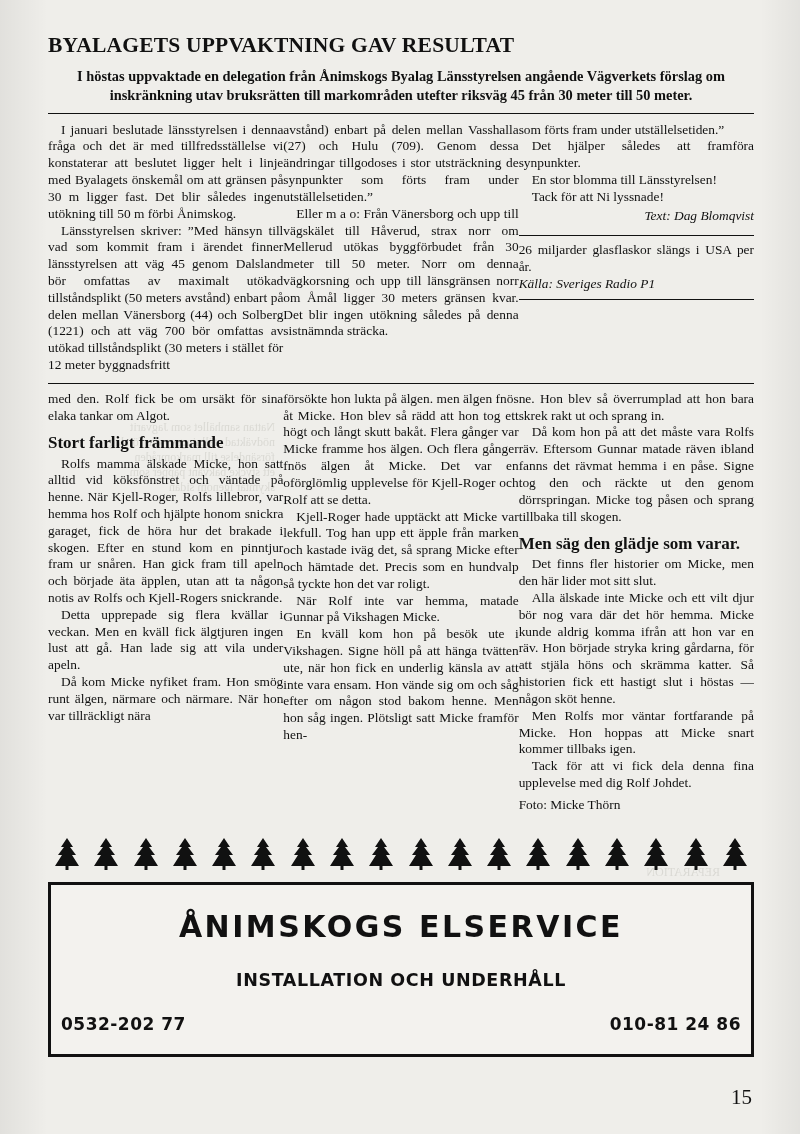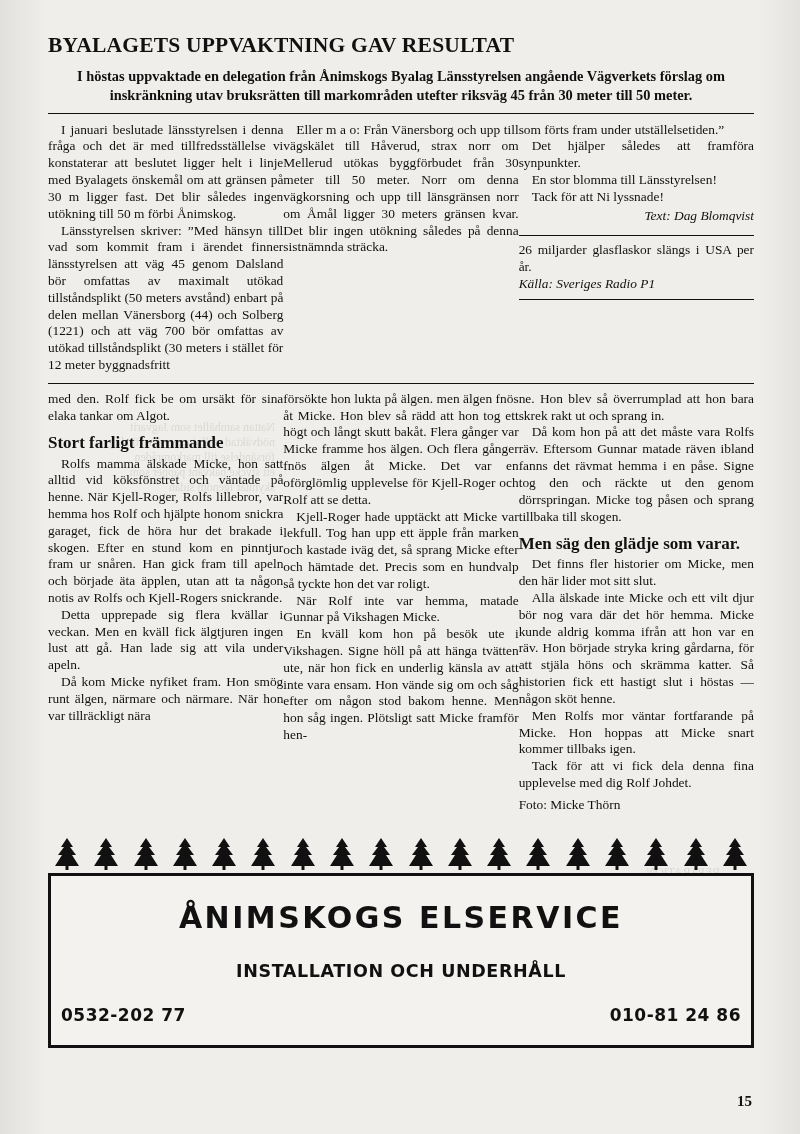--- a/index.html
+++ b/index.html
@@ -118,21 +118,21 @@
     padding: 0 6px 2px 6px;
   }
   .tree {
     width: 26px;
     height: 30px;
     position: relative;
   }
   .tree svg { display: block; }
   .ad-box {
     border: 3.5px solid #111;
-    margin-top: 3px;
+    margin-top: 12px;
     padding: 18px 10px 16px 10px;
     background: #f3f2ee;
     text-align: center;
   }
   .ad-title {
     font-family: "DejaVu Sans", sans-serif;
     font-size: 30px;
     font-weight: bold;
     letter-spacing: 2.5px;
     margin: 6px 0 26px 0;
@@ -151,23 +151,22 @@
     font-family: "DejaVu Sans", sans-serif;
     font-size: 17px;
     font-weight: bold;
     letter-spacing: 0.5px;
     margin-bottom: 4px;
   }
   .pagenum {
     position: absolute;
     right: 48px;
     bottom: 24px;
-    font-size: 15px;
+    font-size: 21px;
     font-family: "Liberation Serif", serif;
-    font-weight: bold;
   }
   
   .ghost {
     position: absolute;
     color: rgba(90,90,80,0.14);
     font-family: "Liberation Serif", serif;
     font-size: 12px;
     line-height: 1.25;
     transform: scaleX(-1);
     pointer-events: none;
@@ -199,20 +198,21 @@
     <hr class="rule">
 
     <div class="cols3">
 
       <div class="col">
         <p>I januari beslutade länsstyrelsen i denna fråga och det är med tillfredsställelse vi konstaterar att beslutet ligger helt i linje med Byalagets önskemål om att gränsen på 30 m ligger fast. Det blir således ingen utökning till 50 m förbi Ånimskog.</p>
         <p>Länsstyrelsen skriver: ”Med hänsyn till vad som kommit fram i ärendet finner länsstyrelsen att väg 45 genom Dalsland bör omfattas av maximalt utökad tillståndsplikt (50 meters avstånd) enbart på delen mellan Vänersborg (44) och Solberg (1221) och att väg 700 bör omfattas av utökad tillståndsplikt (30 meters i stället för 12 meter byggnadsfritt</p>
       </div>
 
       <div class="col">
+        <p class="noindent">avstånd) enbart på delen mellan Vasshalla (27) och Hulu (709). Genom dessa ändringar tillgodoses i stor utsträckning de synpunkter som förts fram under utställelsetiden.”</p>
         <p>Eller m a o: Från Vänersborg och upp till vägskälet till Håverud, strax norr om Mellerud utökas byggförbudet från 30 meter till 50 meter. Norr om denna vägkorsning och upp till länsgränsen norr om Åmål ligger 30 meters gränsen kvar. Det blir ingen utökning således på denna sistnämnda sträcka.</p>
       </div>
 
       <div class="col">
         <p class="noindent">som förts fram under utställelsetiden.”</p>
         <p>Det hjälper således att framföra synpunkter.</p>
         <p>En stor blomma till Länsstyrelsen!</p>
         <p>Tack för att Ni lyssnade!</p>
         <div class="byline">Text: Dag Blomqvist</div>
 

